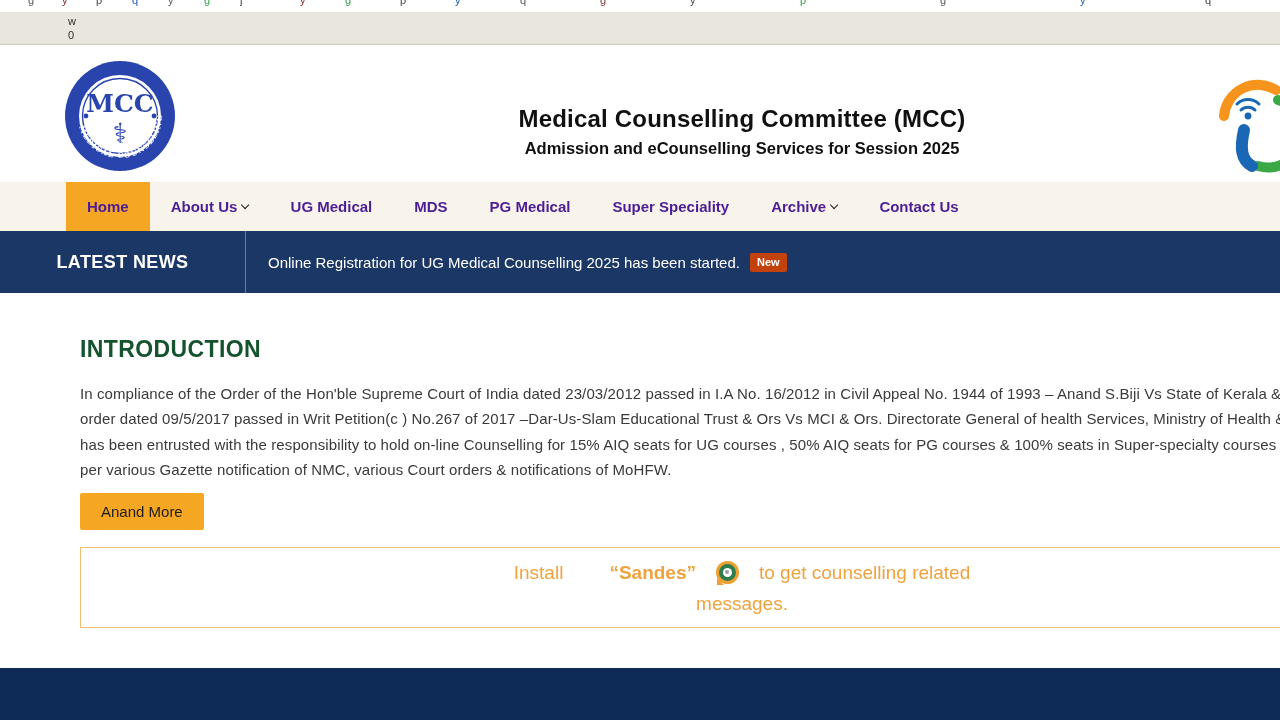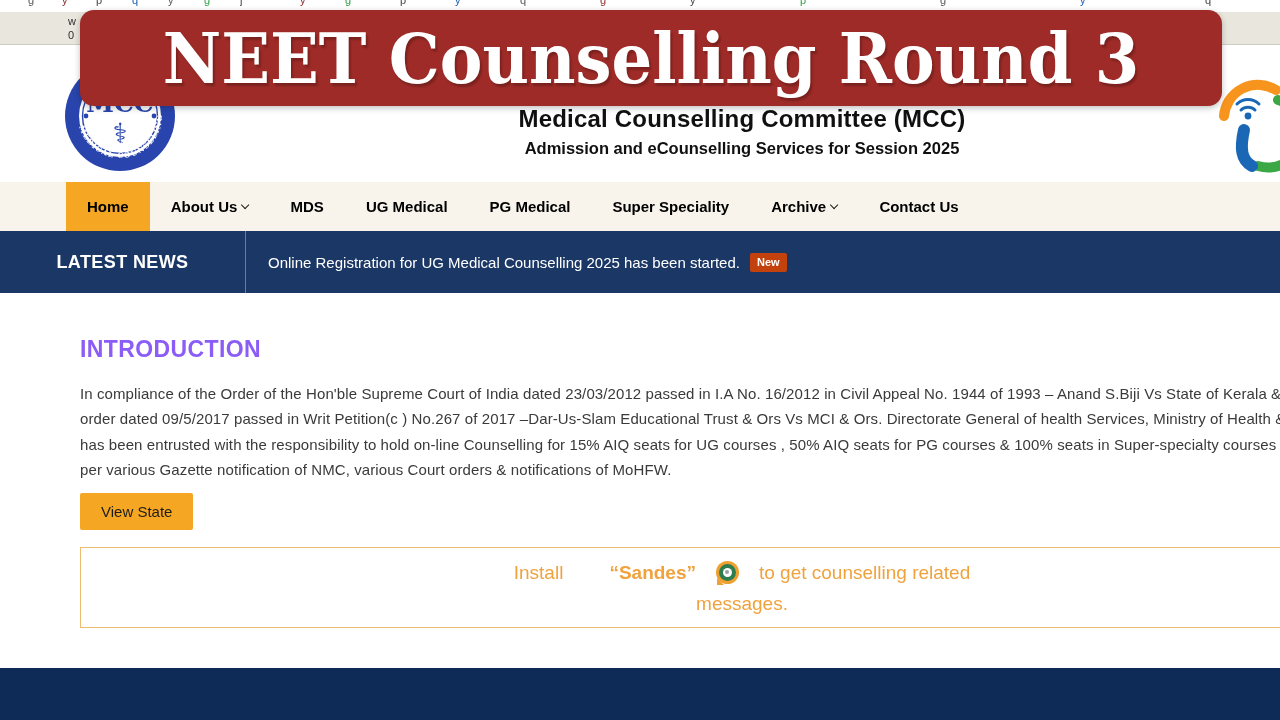--- a/index.html
+++ b/index.html
@@ -26,41 +26,41 @@
   .logo-wrap { position:absolute; left:64px; top:15px; }
   .header-titles { position:absolute; left:0; top:60px; width:1484px; text-align:center; }
   .site-title { font-size:24px; font-weight:800; color:#101010; letter-spacing:0.2px; }
   .site-subtitle { font-size:16.5px; font-weight:700; color:#101010; margin-top:6px; }
   .digital-india { position:absolute; right:114px; top:33px; }
 
   
   .nav { position:relative; height:49px; background:#f8f4ec; display:flex; align-items:stretch; padding-left:66px; }
   .nav-item {
     display:flex; align-items:center; padding:0 21px; font-size:15px; font-weight:700;
-    color:#000000; text-decoration:none; cursor:pointer; white-space:nowrap;
+    color:#4c1d95; text-decoration:none; cursor:pointer; white-space:nowrap;
   }
   .nav-item.active { background:#f5a623; }
   .chevron {
     display:inline-block; border:solid #1d1d1b; border-width:0 1.6px 1.6px 0;
     padding:2.6px; transform:rotate(45deg); margin-left:5px; margin-bottom:3px;
   }
 
   
   .news-bar { position:relative; height:62px; background:#1b3765; display:flex; align-items:center; }
   .news-label { width:245px; text-align:center; color:#ffffff; font-size:18px; font-weight:700; letter-spacing:0.4px; }
   .news-sep { width:1px; align-self:stretch; background:rgba(255,255,255,0.35); }
   .news-text { color:#ffffff; font-size:15px; margin-left:22px; }
   .new-badge {
     display:inline-block; background:#c2410c; color:#ffffff; font-size:11px; font-weight:700;
     padding:3px 7px 4px; border-radius:2px; margin-left:10px; vertical-align:2px;
   }
 
   
   .content { position:relative; background:#ffffff; height:375px; }
-  .intro-heading { position:absolute; left:80px; top:43px; font-size:23px; font-weight:700; color:#8b5cf6; letter-spacing:0.4px; }
+  .intro-heading { position:absolute; left:80px; top:43px; font-size:23px; font-weight:700; color:#14532d; letter-spacing:0.4px; }
   .paragraph { position:absolute; left:80px; top:88px; width:1400px; }
   .para-line { white-space:nowrap; font-size:15px; line-height:25.3px; color:#3a3a3a; letter-spacing:0.1px; }
   .view-more {
     position:absolute; left:80px; top:200px; background:#f5a623; border:none; cursor:pointer;
     font-family:"Liberation Sans", sans-serif; font-size:15px; color:#1d1d1b;
     padding:10px 21px; border-radius:2px;
   }
   .sandes-box {
     position:absolute; left:80px; top:254px; width:1324px; height:81px;
     border:1px solid #eebc6e; background:#ffffff;
@@ -165,24 +165,24 @@
 
     <nav class="nav">
       <a class="nav-item active">
           <span>Home</span>
         </a>
       <a class="nav-item">
           <span>About Us</span>
           <span class="chevron"></span>
         </a>
       <a class="nav-item">
+          <span>UG Medical</span>
+        </a>
+      <a class="nav-item">
           <span>MDS</span>
-        </a>
-      <a class="nav-item">
-          <span>UG Medical</span>
         </a>
       <a class="nav-item">
           <span>PG Medical</span>
         </a>
       <a class="nav-item">
           <span>Super Speciality</span>
         </a>
       <a class="nav-item">
           <span>Archive</span>
           <span class="chevron"></span>
@@ -201,21 +201,21 @@
     </div>
 
     <div class="content">
       <h2 class="intro-heading">INTRODUCTION</h2>
       <div class="paragraph">
         <div class="para-line">In compliance of the Order of the Hon'ble Supreme Court of India dated 23/03/2012 passed in I.A No. 16/2012 in Civil Appeal No. 1944 of 1993 – Anand S.Biji Vs State of Kerala &amp; Ors. and</div>
         <div class="para-line">order dated 09/5/2017 passed in Writ Petition(c ) No.267 of 2017 –Dar-Us-Slam Educational Trust &amp; Ors Vs MCI &amp; Ors. Directorate General of health Services, Ministry of Health &amp; Family Welfare</div>
         <div class="para-line">has been entrusted with the responsibility to hold on-line Counselling for 15% AIQ seats for UG courses , 50% AIQ seats for PG courses &amp; 100% seats in Super-specialty courses as</div>
         <div class="para-line">per various Gazette notification of NMC, various Court orders &amp; notifications of MoHFW.</div>
       </div>
-      <button class="view-more">View State</button>
+      <button class="view-more">Anand More</button>
 
       <div class="sandes-box">
         <div class="sandes-line">
           <span>Install</span>
           <span class="sandes-bold">“Sandes”</span>
           <span class="sandes-icon">
             <span class="bubble"></span>
               <span class="tail"></span>
               <span class="green"></span>
               <span class="white"></span>
@@ -223,16 +223,13 @@
           </span>
           <span>to get counselling related</span>
         </div>
         <div class="sandes-line">messages.</div>
       </div>
     </div>
 
     <div class="footer"></div>
   </div>
 
-  <div class="banner">
-    <span class="banner-text">NEET Counselling Round 3</span>
-  </div>
 </div>
 
 </body></html>

